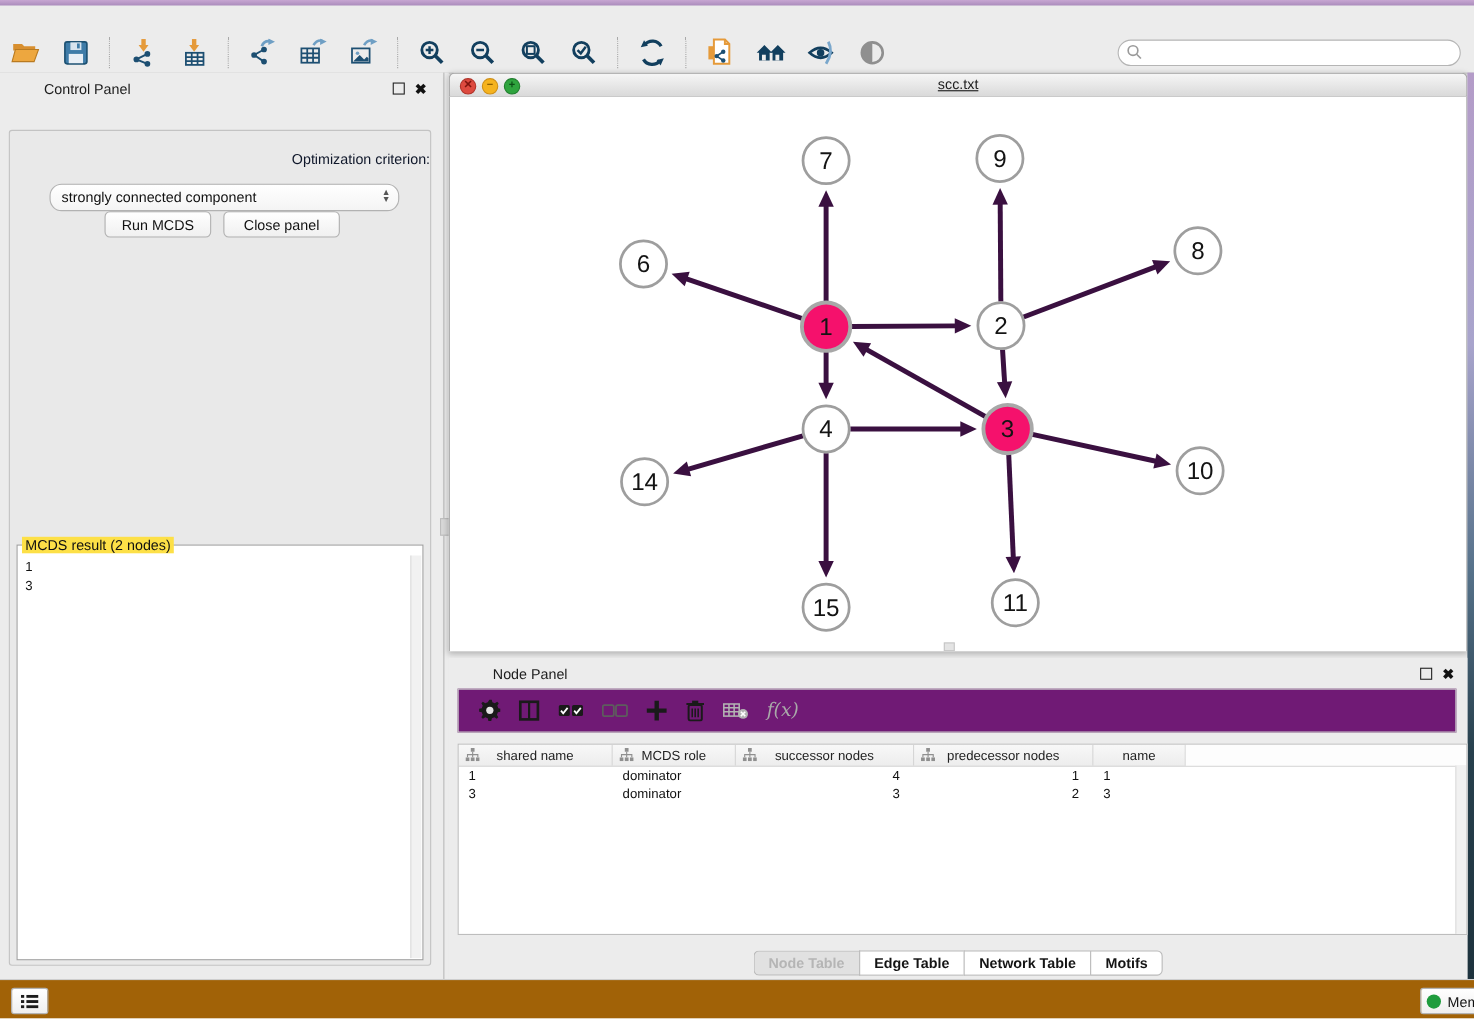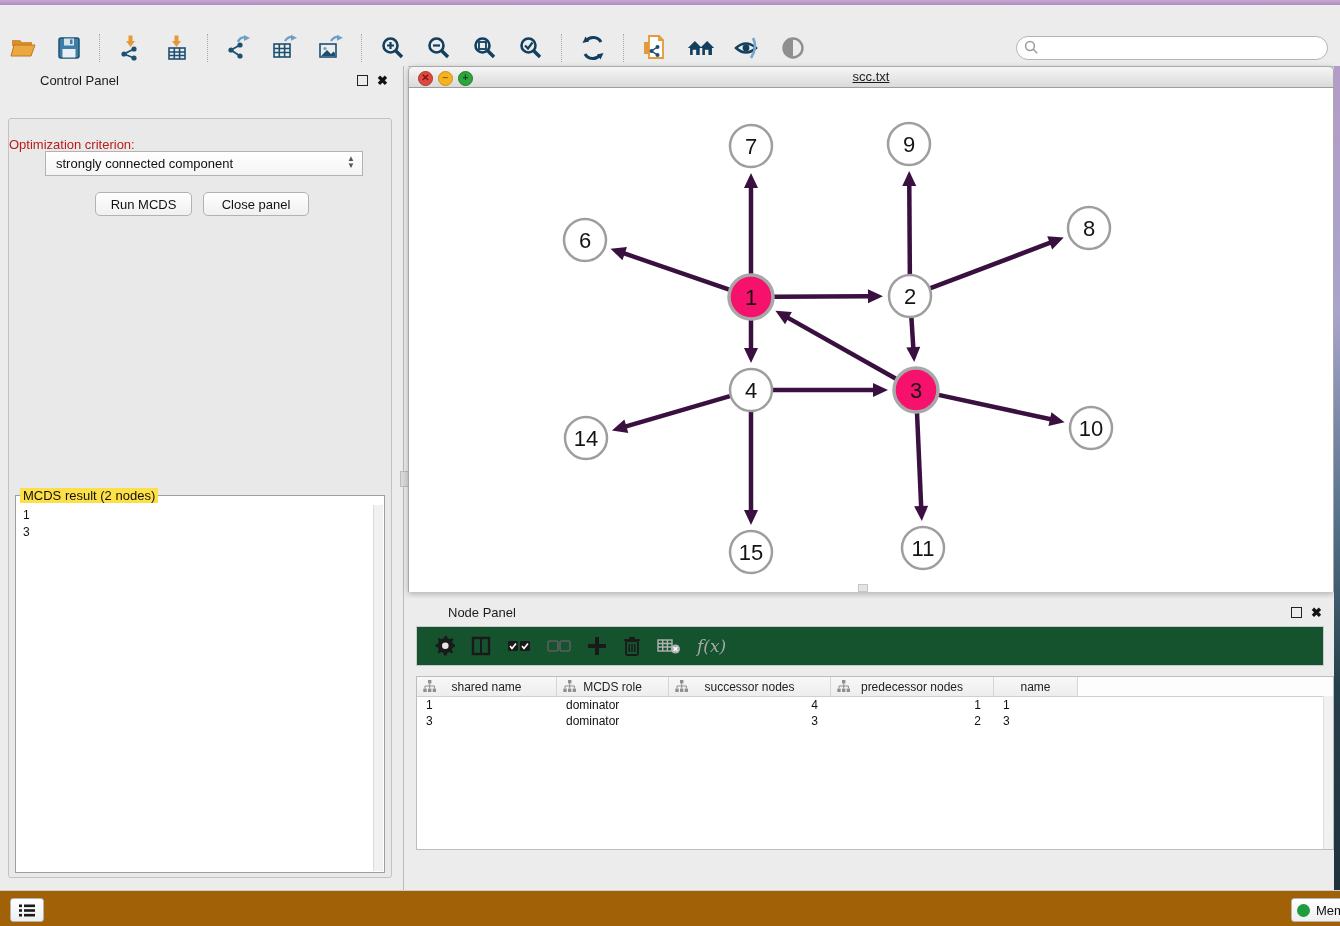--- a/index.html
+++ b/index.html
@@ -37,24 +37,24 @@
   .close-ic{font-size:13px;color:#111;font-weight:bold;line-height:1;}
   .cp-tabs{position:absolute;left:0;top:29px;width:400px;display:flex;justify-content:center;}
   .tab{height:21px;line-height:21px;padding:0 14px;font-size:13px;font-weight:bold;
      background:#fff;border:1px solid #b9b9b9;border-bottom:none;color:#141414;
      margin-right:1px;}
   .tab:first-child{border-top-left-radius:5px;}
   .tab:last-child{border-top-right-radius:5px;}
   .tab.sel{background:#ebebeb;color:#c6cad2;border-color:#c9c9c9;border-top-left-radius:5px;border-top-right-radius:5px;}
   .cp-box{left:8px;top:52px;width:382px;height:758px;background:#e9e9e9;
      border:1px solid #c3c3c3;border-radius:3px;}
-  .opt-label{position:absolute;left:0;top:18px;width:100%;text-align:left;
-     font-size:13px;color:#b91c1c;}
-  .criterion{position:absolute;left:36px;top:32px;width:306px;height:23px;
-     background:linear-gradient(#fff,#f4f4f4);border:1px solid #b2b2b2;border-radius:0;
+  .opt-label{position:absolute;left:0;top:18px;width:100%;text-align:right;
+     font-size:13px;color:#0f172a;}
+  .criterion{position:absolute;left:36px;top:48px;width:306px;height:23px;
+     background:linear-gradient(#fff,#f4f4f4);border:1px solid #b2b2b2;border-radius:11px;
      font-size:13px;display:flex;align-items:center;padding-left:10px;color:#111;}
   .chev{position:absolute;right:7px;top:3px;display:flex;flex-direction:column;line-height:7px;
      font-size:8px;color:#555;}
   .btn{position:absolute;height:22px;background:linear-gradient(#ffffff,#f0f0f0);
      border:1px solid #b2b2b2;border-radius:5px;font-size:13px;color:#111;
      display:flex;align-items:center;justify-content:center;}
   .fieldset{position:absolute;left:6px;top:376px;width:368px;height:376px;
      border:1px solid #9e9e9e;background:#fff;}
   .legend{position:absolute;left:4px;top:-8px;background:#fde047;padding:0 3px;
      font-size:13px;color:#111;white-space:nowrap;}
@@ -85,21 +85,21 @@
      border-left:1px solid #a8a8a8;border-right:1px solid #a8a8a8;box-sizing:border-box;}
   .resize-dot{position:absolute;left:449px;top:496px;width:8px;height:6px;background:#e4e4e4;
      border:1px solid #c6c6c6;}
 
   
   .sliver{left:1334px;top:66px;width:6px;height:824px;
      background:linear-gradient(#b49cc8,#a8a4cc 30%,#56728a 55%,#27404d 75%,#1d323d);}
 
   
   .tp{left:408px;top:598px;width:926px;height:292px;background:#ececec;}
-  .tp-toolbar{position:absolute;left:8px;top:28px;width:908px;height:40px;background:#14532d;
+  .tp-toolbar{position:absolute;left:8px;top:28px;width:908px;height:40px;background:#701a75;
      border:1px solid #c9c9c9;display:flex;align-items:center;padding-left:10px;box-sizing:border-box;}
   .tpi{margin:0 8px;display:flex;align-items:center;justify-content:center;height:26px;}
   .fx{font-family:"DejaVu Serif",serif;font-style:italic;font-size:17px;color:#a9a9a9;}
   .tbl{position:absolute;left:8px;top:78px;width:918px;height:174px;background:#fff;
      border:1px solid #bdbdbd;box-sizing:border-box;overflow:hidden;}
   .thead{display:flex;height:19px;background:linear-gradient(#f8f8f8,#ededed);
      border-bottom:1px solid #cfcfcf;}
   .th{position:relative;display:flex;align-items:center;justify-content:center;
      font-size:12px;color:#222;border-right:1px solid #d6d6d6;box-sizing:border-box;}
   .th .ticon{position:absolute;left:6px;top:3px;}
@@ -526,20 +526,26 @@
           <div class="trow">
             <div class="td al" style="width: 140px;">3</div>
             <div class="td al" style="width: 112px;">dominator</div>
             <div class="td ar" style="width: 162px;">3</div>
             <div class="td ar" style="width: 163px;">2</div>
             <div class="td al" style="width: 84px;">3</div>
           </div>
         </div>
       <div class="tbl-scroll"></div>
     </div>
+    <div class="tp-tabs" id="tp-tabs">
+        <span class="ttab sel">Node Table</span>
+        <span class="ttab">Edge Table</span>
+        <span class="ttab">Network Table</span>
+        <span class="ttab">Motifs</span>
+      </div>
   </div>
 
   <div class="abs statusbar">
     <div class="sb-btn" style="left:10px;width:32px;">
       <svg width="16" height="13" viewBox="0 0 16 13">
           <g fill="#1a1a1a">
             <rect x="0" y="0.5" width="3" height="2.6"></rect>
             <rect x="5" y="0.5" width="11" height="2.6"></rect>
             <rect x="0" y="5.2" width="3" height="2.6"></rect>
             <rect x="5" y="5.2" width="11" height="2.6"></rect>

